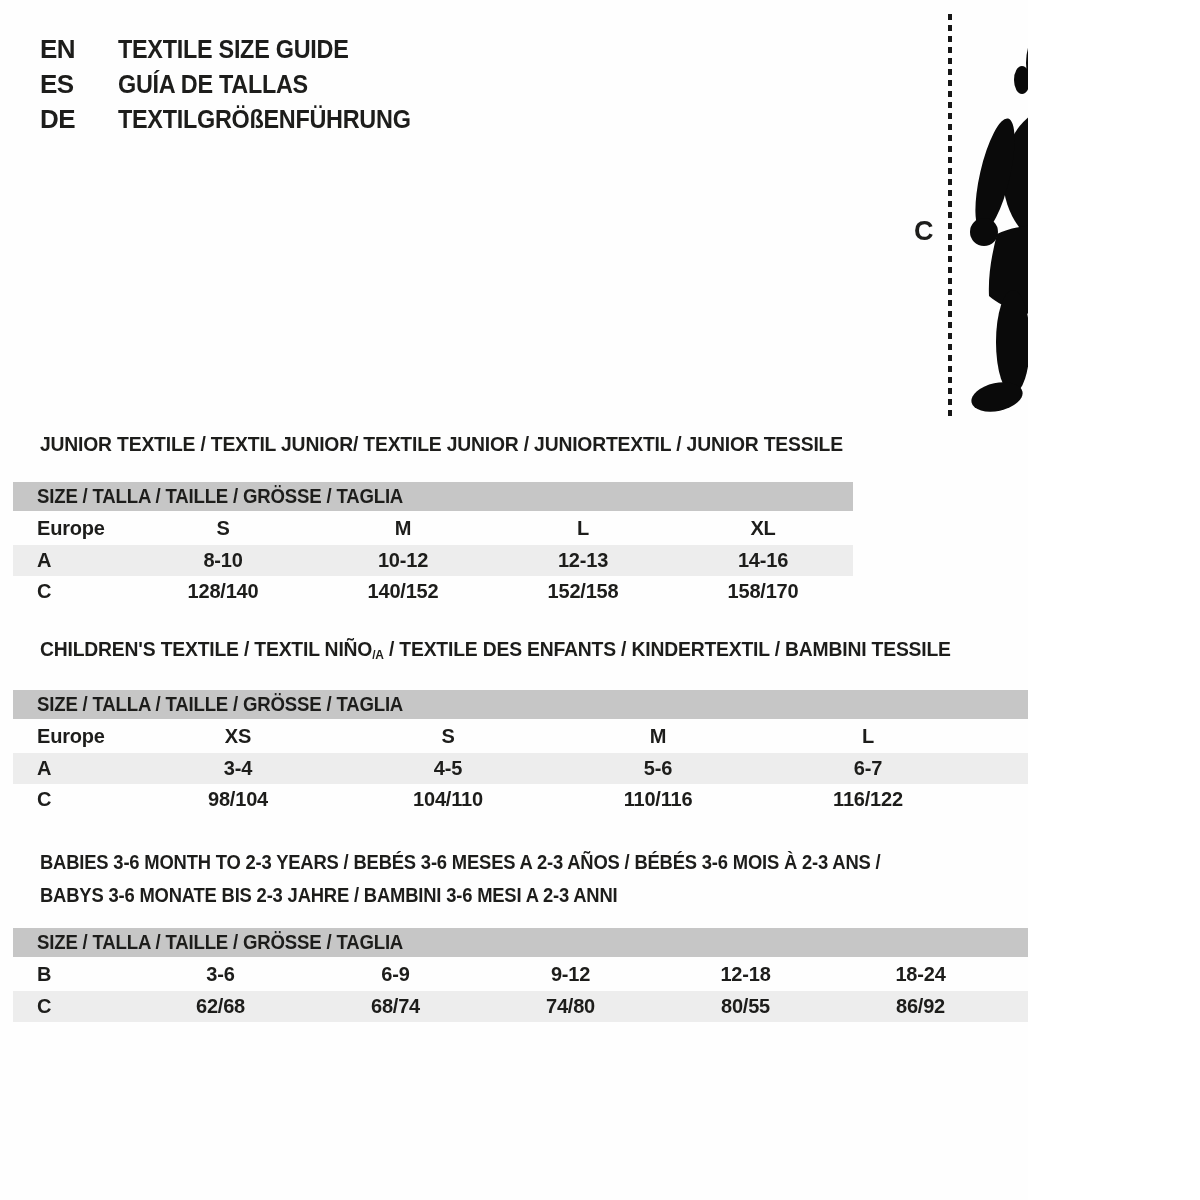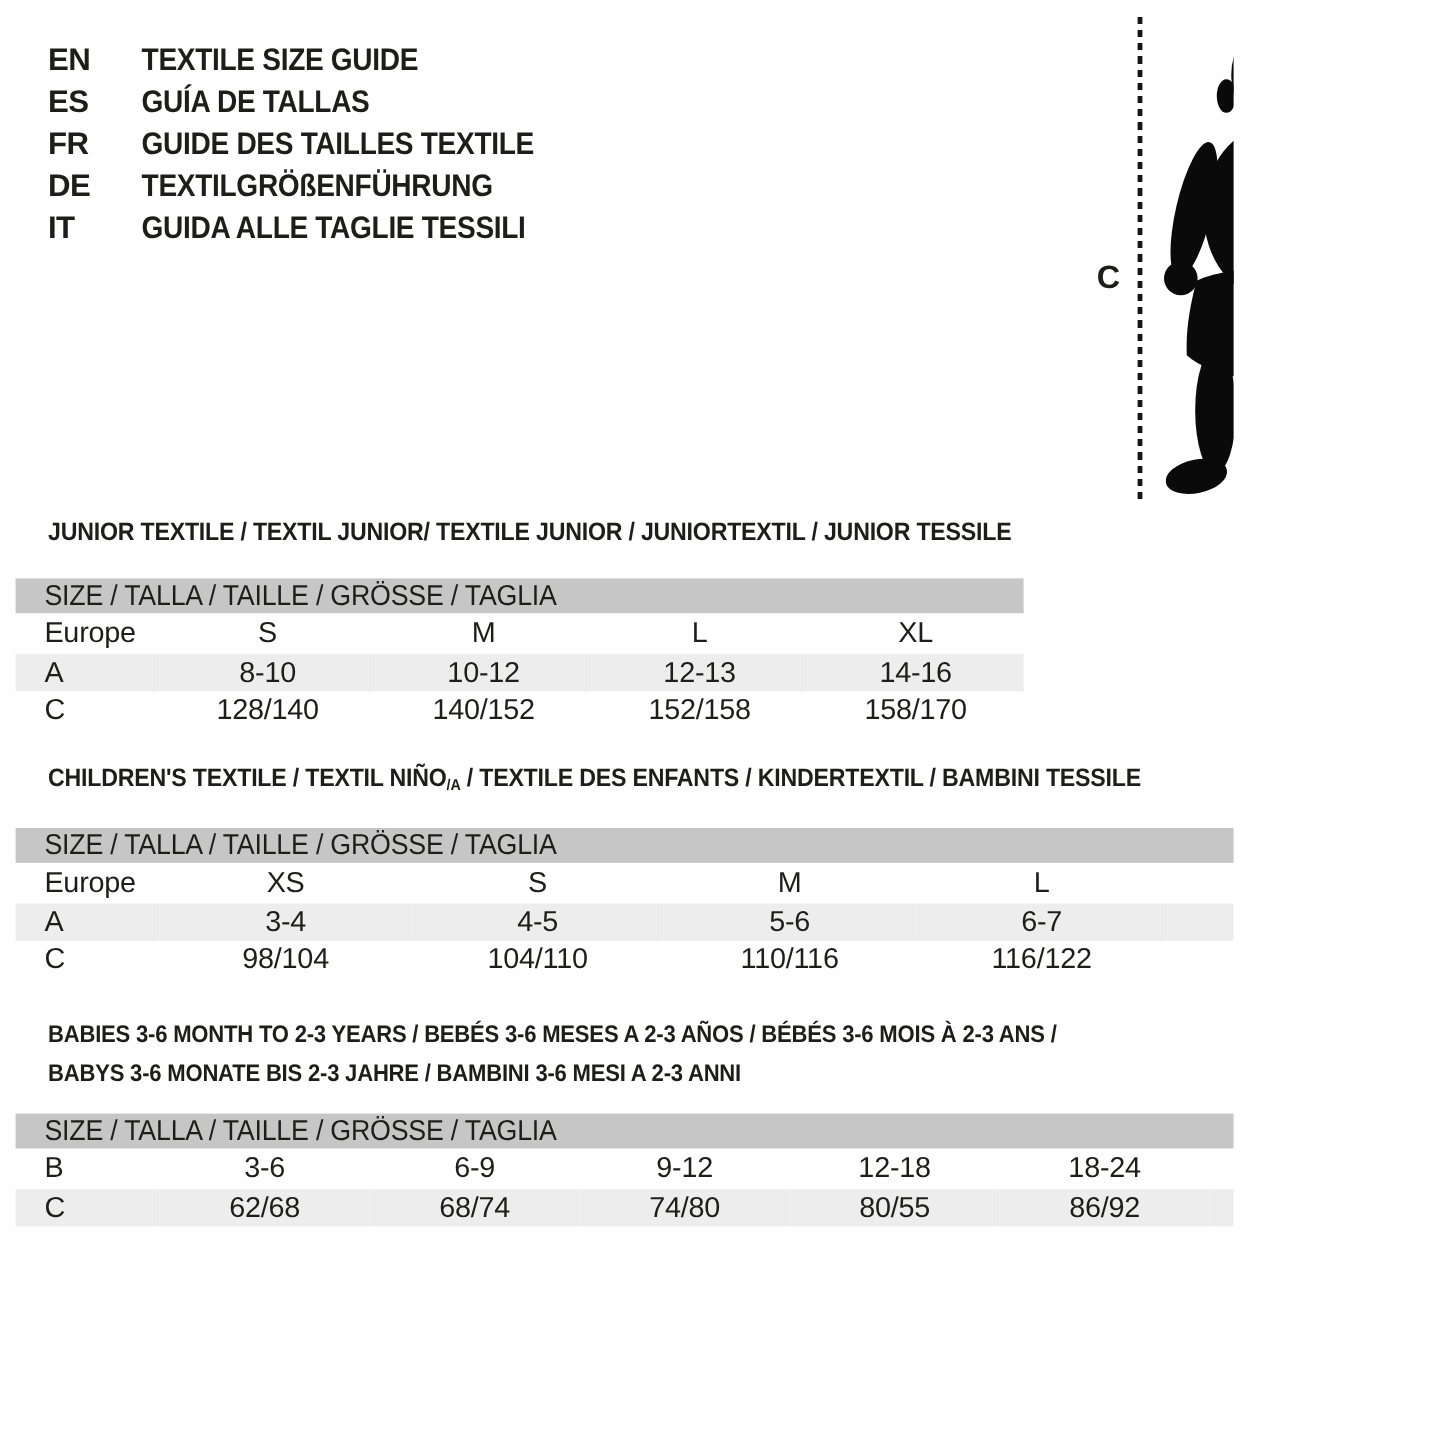--- a/index.html
+++ b/index.html
@@ -24,21 +24,21 @@
   
   .sec-title{position:absolute;left:40px;font-size:21px;font-weight:bold;letter-spacing:-0.2px;
     white-space:nowrap;transform:scaleX(0.92);transform-origin:0 50%;line-height:26px;}
   #junior-title{top:431px;}
   #children-title{top:636px;}
   #babies-title{top:846px;line-height:33px;font-size:20px;}
   .sub{font-size:13px;position:relative;top:3px;}
 
   
   .size-table{position:absolute;left:13px;border-collapse:collapse;table-layout:fixed;
-    font-size:24px;font-weight:normal;color:#1d1d1b;}
+    font-size:20px;font-weight:bold;color:#1d1d1b;}
   #junior-table{top:482px;width:840px;}
   #children-table{top:690px;width:1170px;}
   #babies-table{top:928px;width:1170px;}
   .size-table td{padding:0;vertical-align:middle;height:31px;text-align:center;
     letter-spacing:-0.2px;}
   .size-table tr.hdr td{background:#c6c6c6;text-align:left;padding-left:24px;height:29px;}
   .size-table tr.first td{height:34px;}
   .size-table td.lbl{text-align:left;padding-left:24px;margin-top:16px;}
   .size-table tr.shaded td{background:#ededed;}
   .cond{display:inline-block;transform:scaleX(0.93);transform-origin:0 50%;white-space:nowrap;}
@@ -60,30 +60,22 @@
   <div class="lang-block">
     <div class="lang-row">
       <span class="lang-code">EN</span>
       <span class="lang-title">TEXTILE SIZE GUIDE</span>
     </div>
     <div class="lang-row">
       <span class="lang-code">ES</span>
       <span class="lang-title">GUÍA DE TALLAS</span>
     </div>
     <div class="lang-row">
-      <span class="lang-code">FR</span>
-      <span class="lang-title">GUIDE DES TAILLES TEXTILE</span>
-    </div>
-    <div class="lang-row">
       <span class="lang-code">DE</span>
       <span class="lang-title">TEXTILGRÖßENFÜHRUNG</span>
-    </div>
-    <div class="lang-row">
-      <span class="lang-code">IT</span>
-      <span class="lang-title">GUIDA ALLE TAGLIE TESSILI</span>
     </div>
   </div>
 
   <div class="height-line"></div>
   <span class="figure-c-label">C</span>
   <svg class="silhouette" width="175" height="408" viewBox="0 0 175 408" aria-hidden="true">
     <g fill="#0a0a0a">
       <ellipse cx="95" cy="51" rx="34" ry="45"></ellipse>
       <ellipse cx="57" cy="68" rx="8" ry="14"></ellipse>
       <ellipse cx="133" cy="68" rx="8" ry="14"></ellipse>

